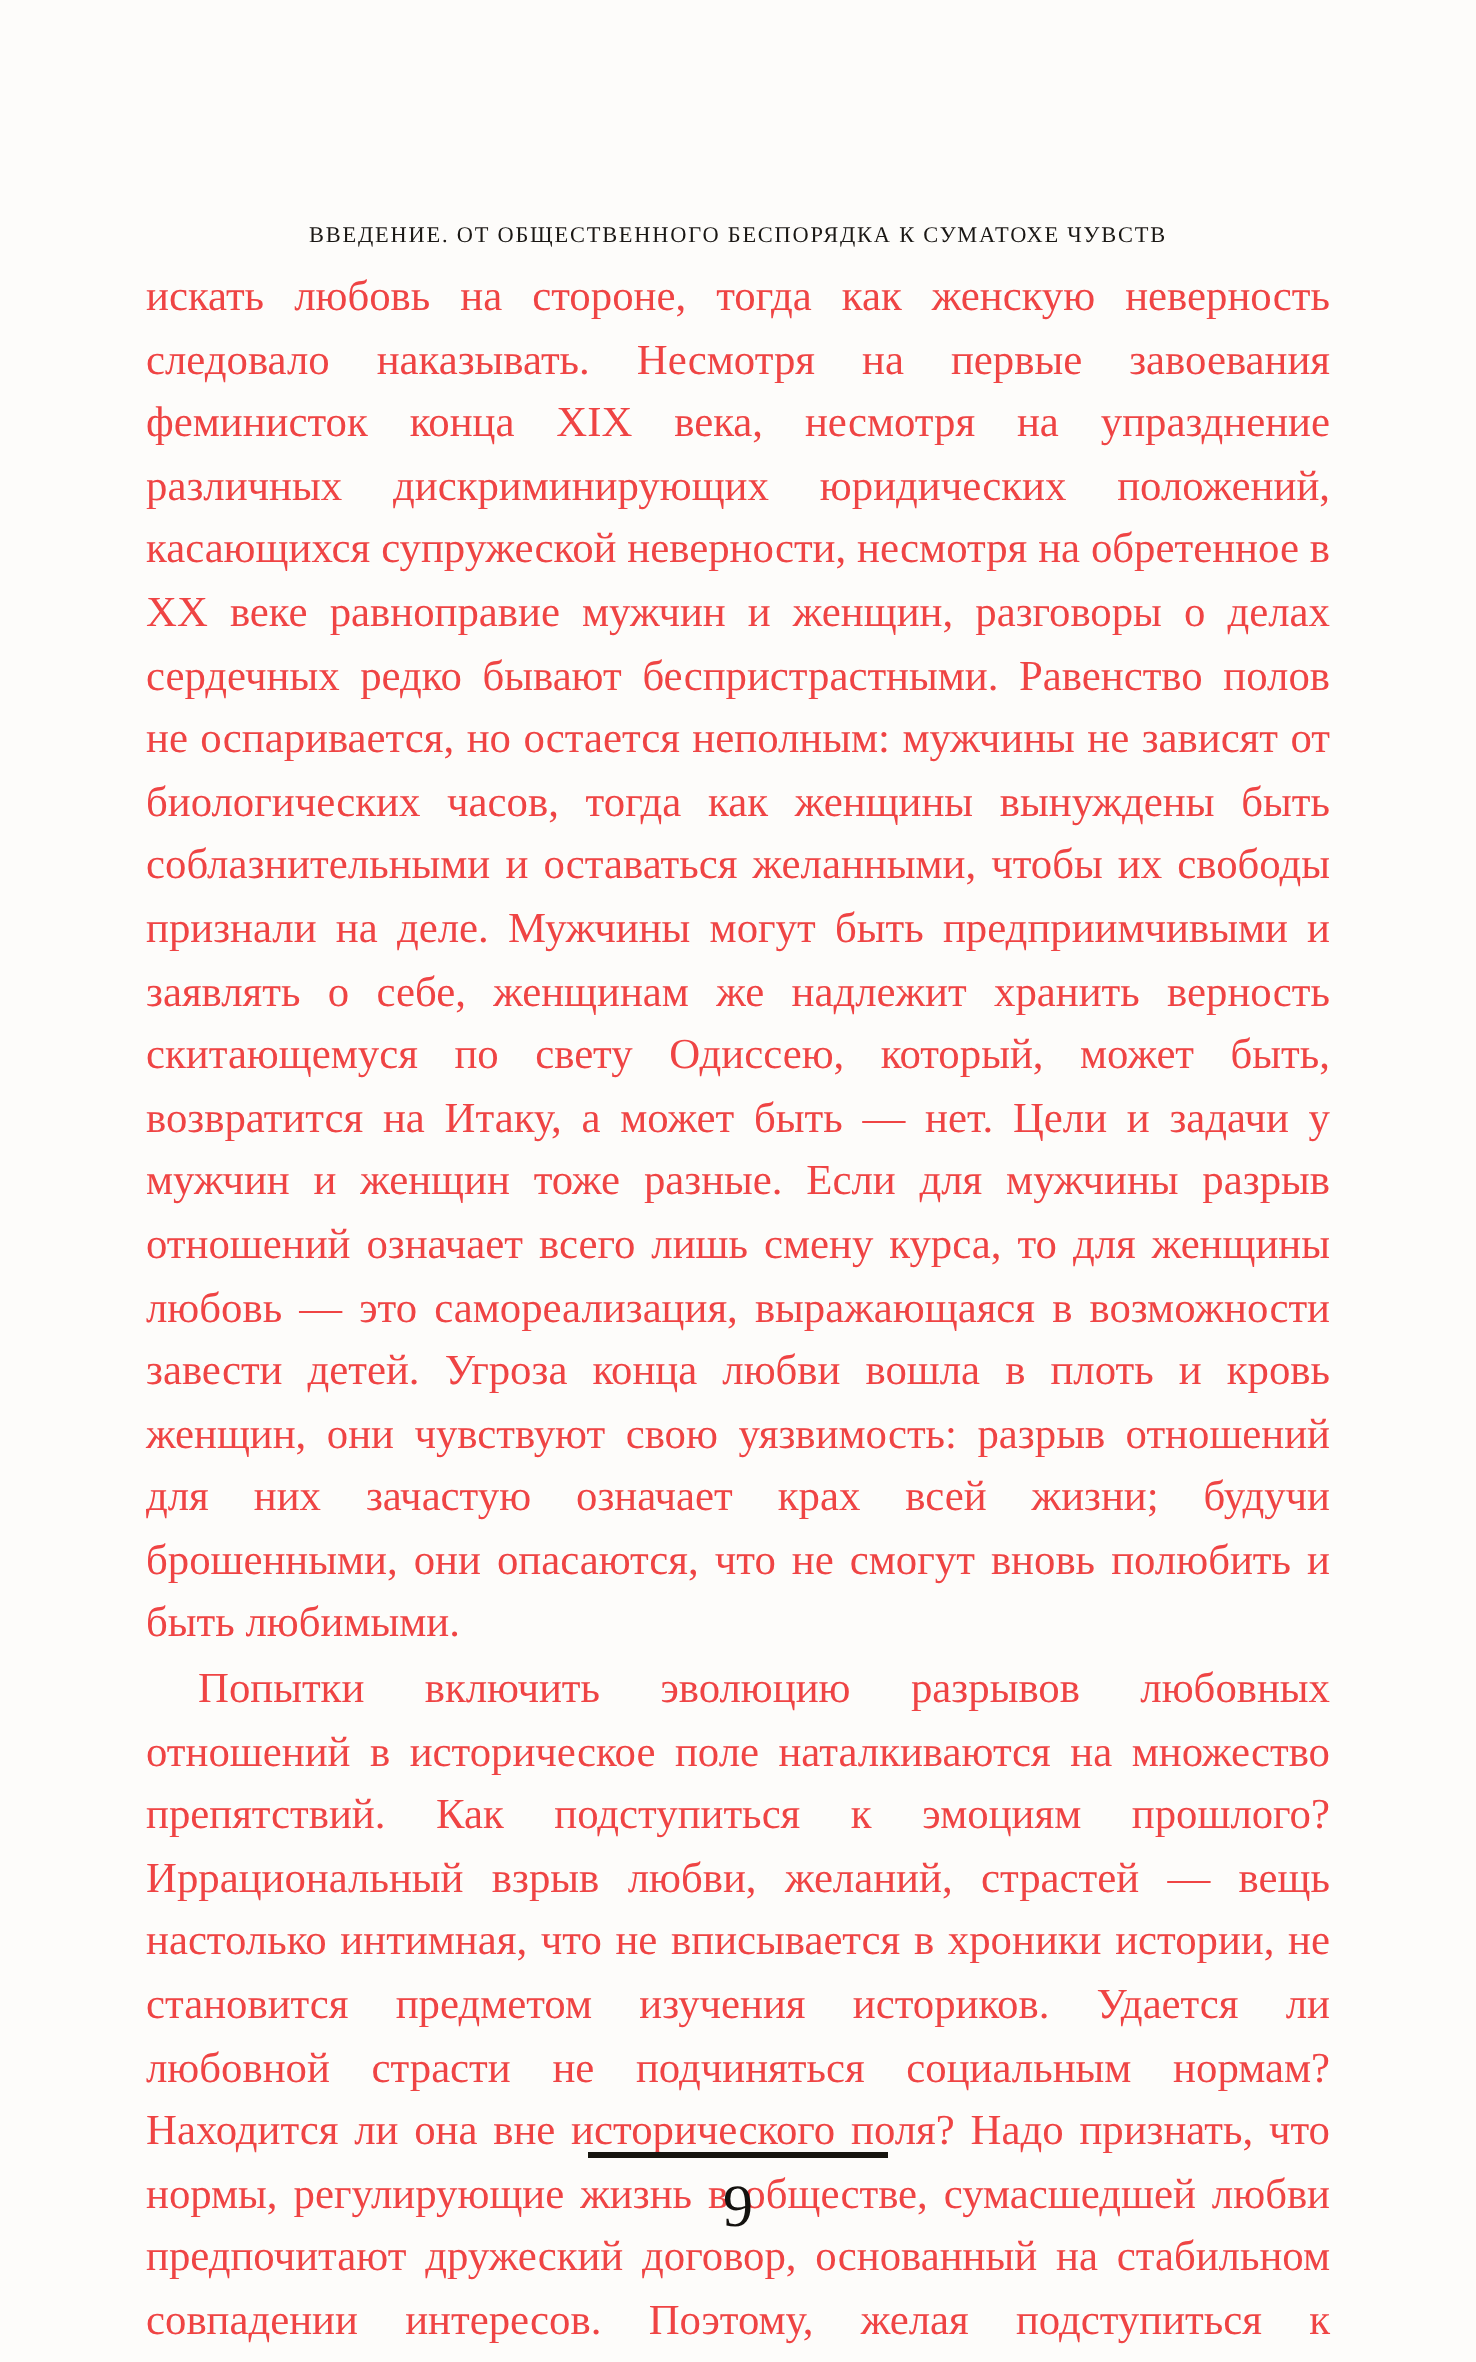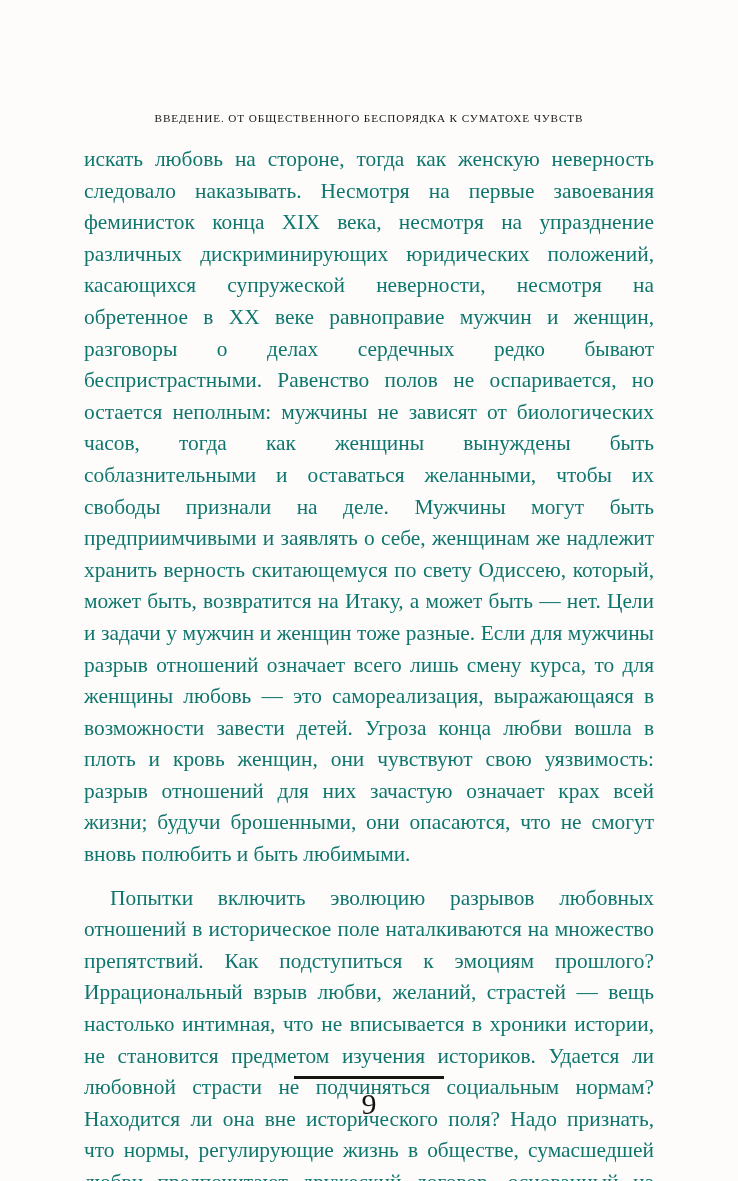--- a/index.html
+++ b/index.html
@@ -35,26 +35,26 @@
     white-space: nowrap;
     margin-top: 24px;
   }
   .textblock {
     position: absolute;
     top: 132px;
     left: 72px;
     width: 594px;
   }
   .para {
-    margin: 12px;
+    margin: 1px;
     font-size: 21.4px;
     line-height: 31.6px;
     text-align: justify;
     text-justify: inter-word;
-    color: #0f766e;
+    color: #ef4444;
     hyphens: manual;
   }
   .para + .para {
     text-indent: 26px;
   }
   .footer {
     position: absolute;
     left: 0;
     bottom: 62px;
     width: 738px;

